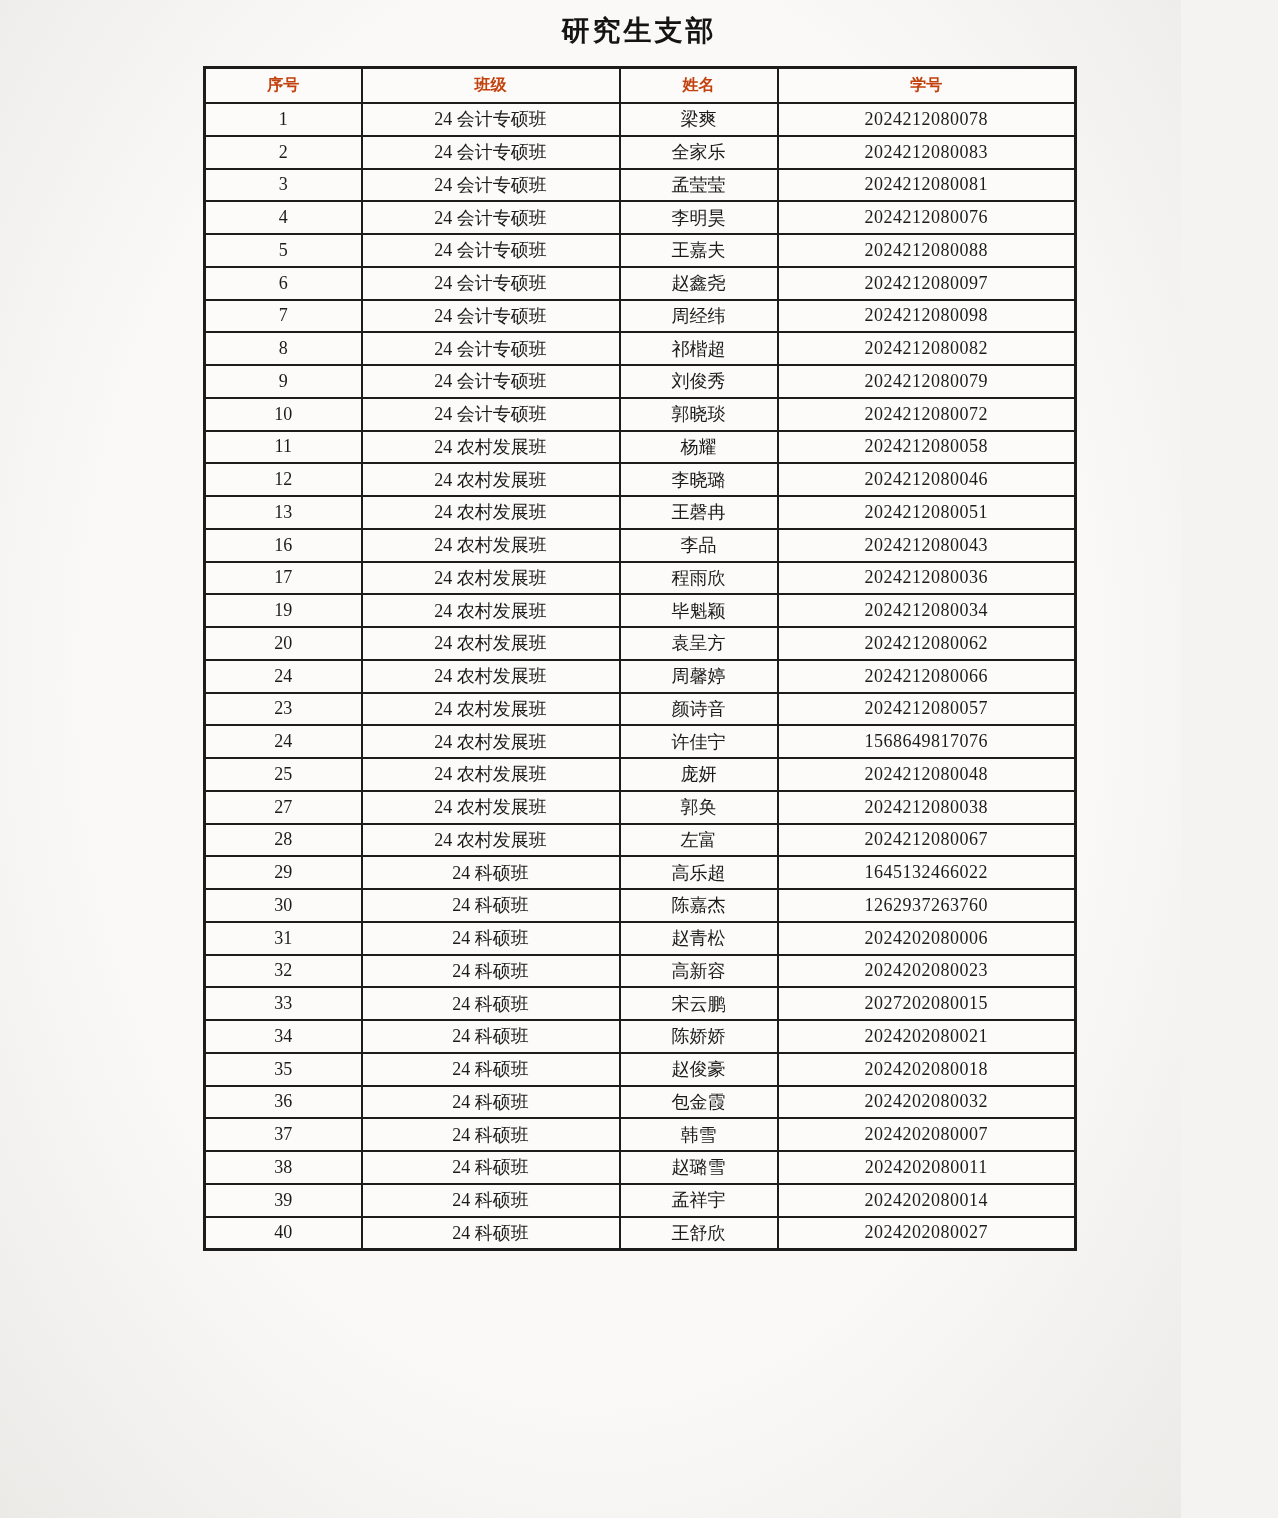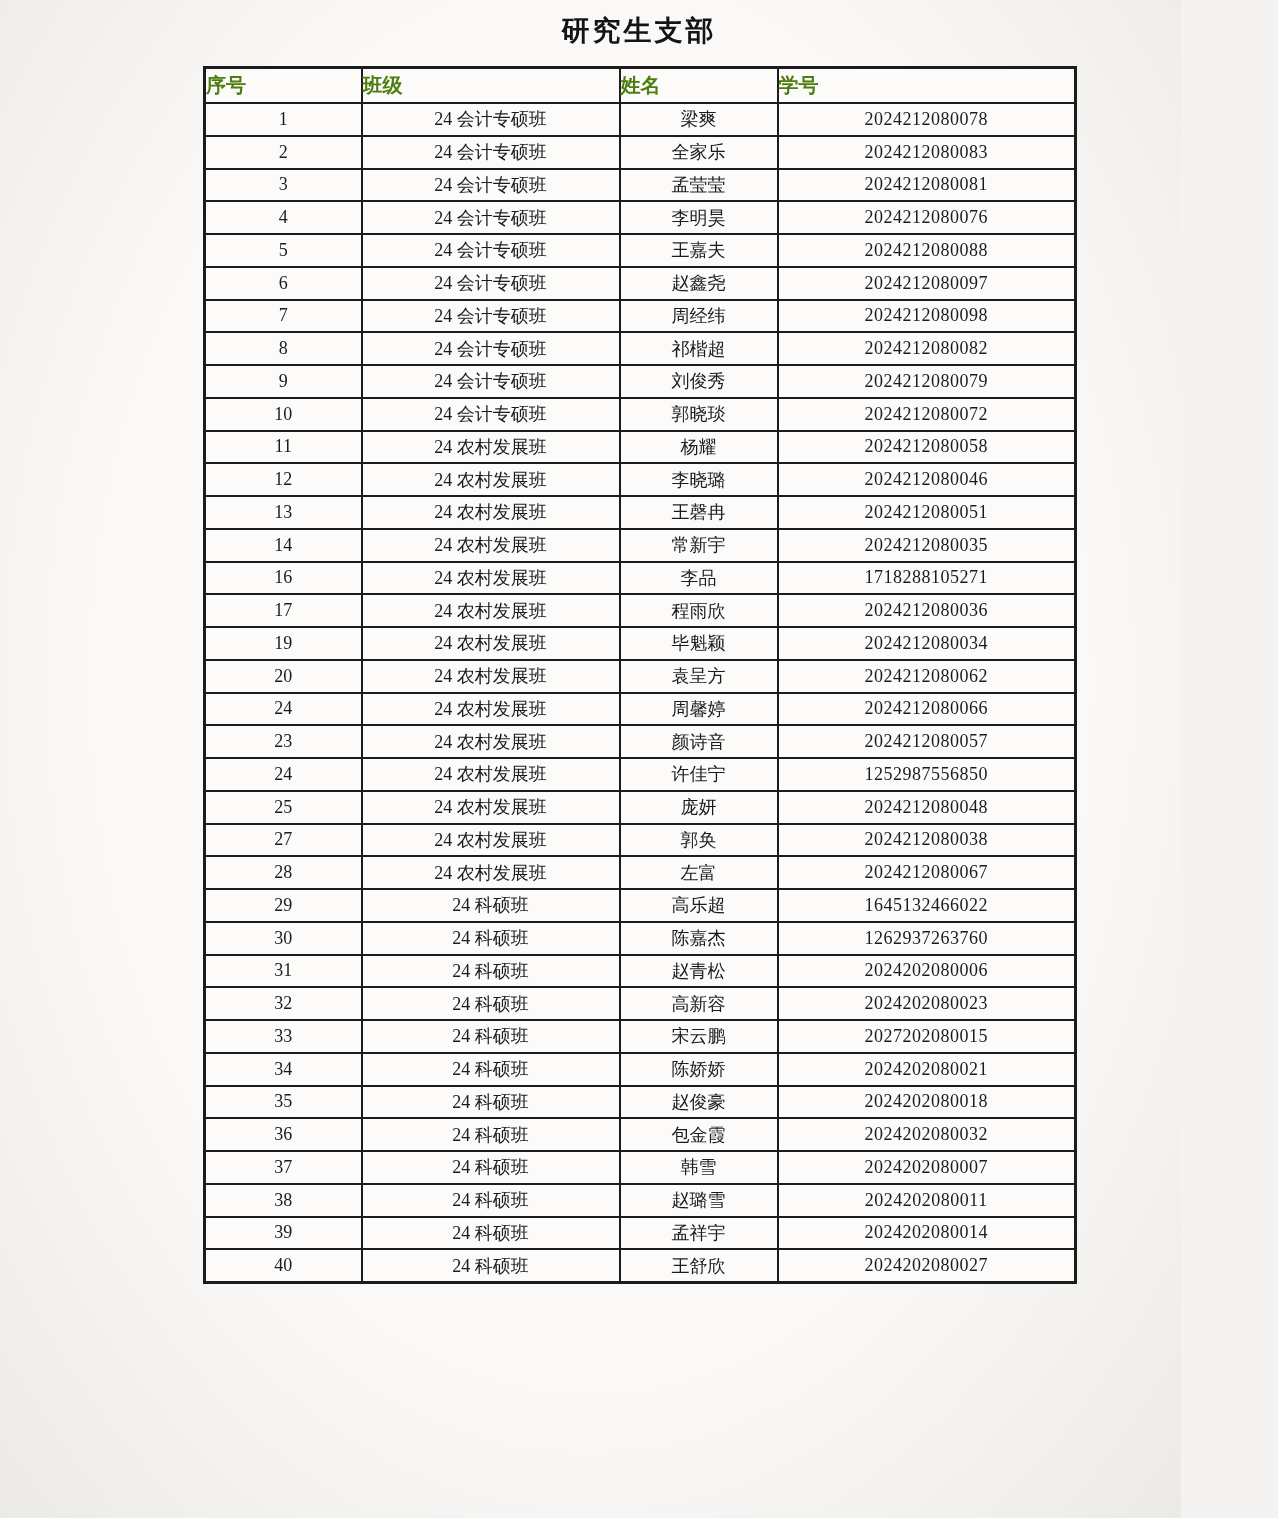--- a/index.html
+++ b/index.html
@@ -39,26 +39,26 @@
     background: #fcfbfa;
   }
   table.roster, table.roster th, table.roster td {
     border: 2px solid #1c1c1c;
   }
   table.roster {
     border-width: 3px;
   }
   table.roster th {
     height: 33px;
-    font-size: 20px;
+    font-size: 16px;
     font-weight: 700;
-    text-align: left;
+    text-align: center;
     vertical-align: middle;
     padding: 0;
-    color: #4d7c0f;
+    color: #c2410c;
   }
   table.roster td {
     height: 30.75px;
     font-size: 18px;
     text-align: center;
     vertical-align: middle;
     padding: 0;
     white-space: nowrap;
     overflow: hidden;
     color: #1b1b1b;
@@ -160,30 +160,24 @@
           <td class="c2">李晓璐</td>
           <td class="c3">2024212080046</td>
         </tr>
         <tr>
           <td class="c0">13</td>
           <td class="c1">24 农村发展班</td>
           <td class="c2">王磬冉</td>
           <td class="c3">2024212080051</td>
         </tr>
         <tr>
-          <td class="c0">14</td>
-          <td class="c1">24 农村发展班</td>
-          <td class="c2">常新宇</td>
-          <td class="c3">2024212080035</td>
-        </tr>
-        <tr>
           <td class="c0">16</td>
           <td class="c1">24 农村发展班</td>
           <td class="c2">李品</td>
-          <td class="c3">1718288105271</td>
+          <td class="c3">2024212080043</td>
         </tr>
         <tr>
           <td class="c0">17</td>
           <td class="c1">24 农村发展班</td>
           <td class="c2">程雨欣</td>
           <td class="c3">2024212080036</td>
         </tr>
         <tr>
           <td class="c0">19</td>
           <td class="c1">24 农村发展班</td>
@@ -205,21 +199,21 @@
         <tr>
           <td class="c0">23</td>
           <td class="c1">24 农村发展班</td>
           <td class="c2">颜诗音</td>
           <td class="c3">2024212080057</td>
         </tr>
         <tr>
           <td class="c0">24</td>
           <td class="c1">24 农村发展班</td>
           <td class="c2">许佳宁</td>
-          <td class="c3">1252987556850</td>
+          <td class="c3">1568649817076</td>
         </tr>
         <tr>
           <td class="c0">25</td>
           <td class="c1">24 农村发展班</td>
           <td class="c2">庞妍</td>
           <td class="c3">2024212080048</td>
         </tr>
         <tr>
           <td class="c0">27</td>
           <td class="c1">24 农村发展班</td>

